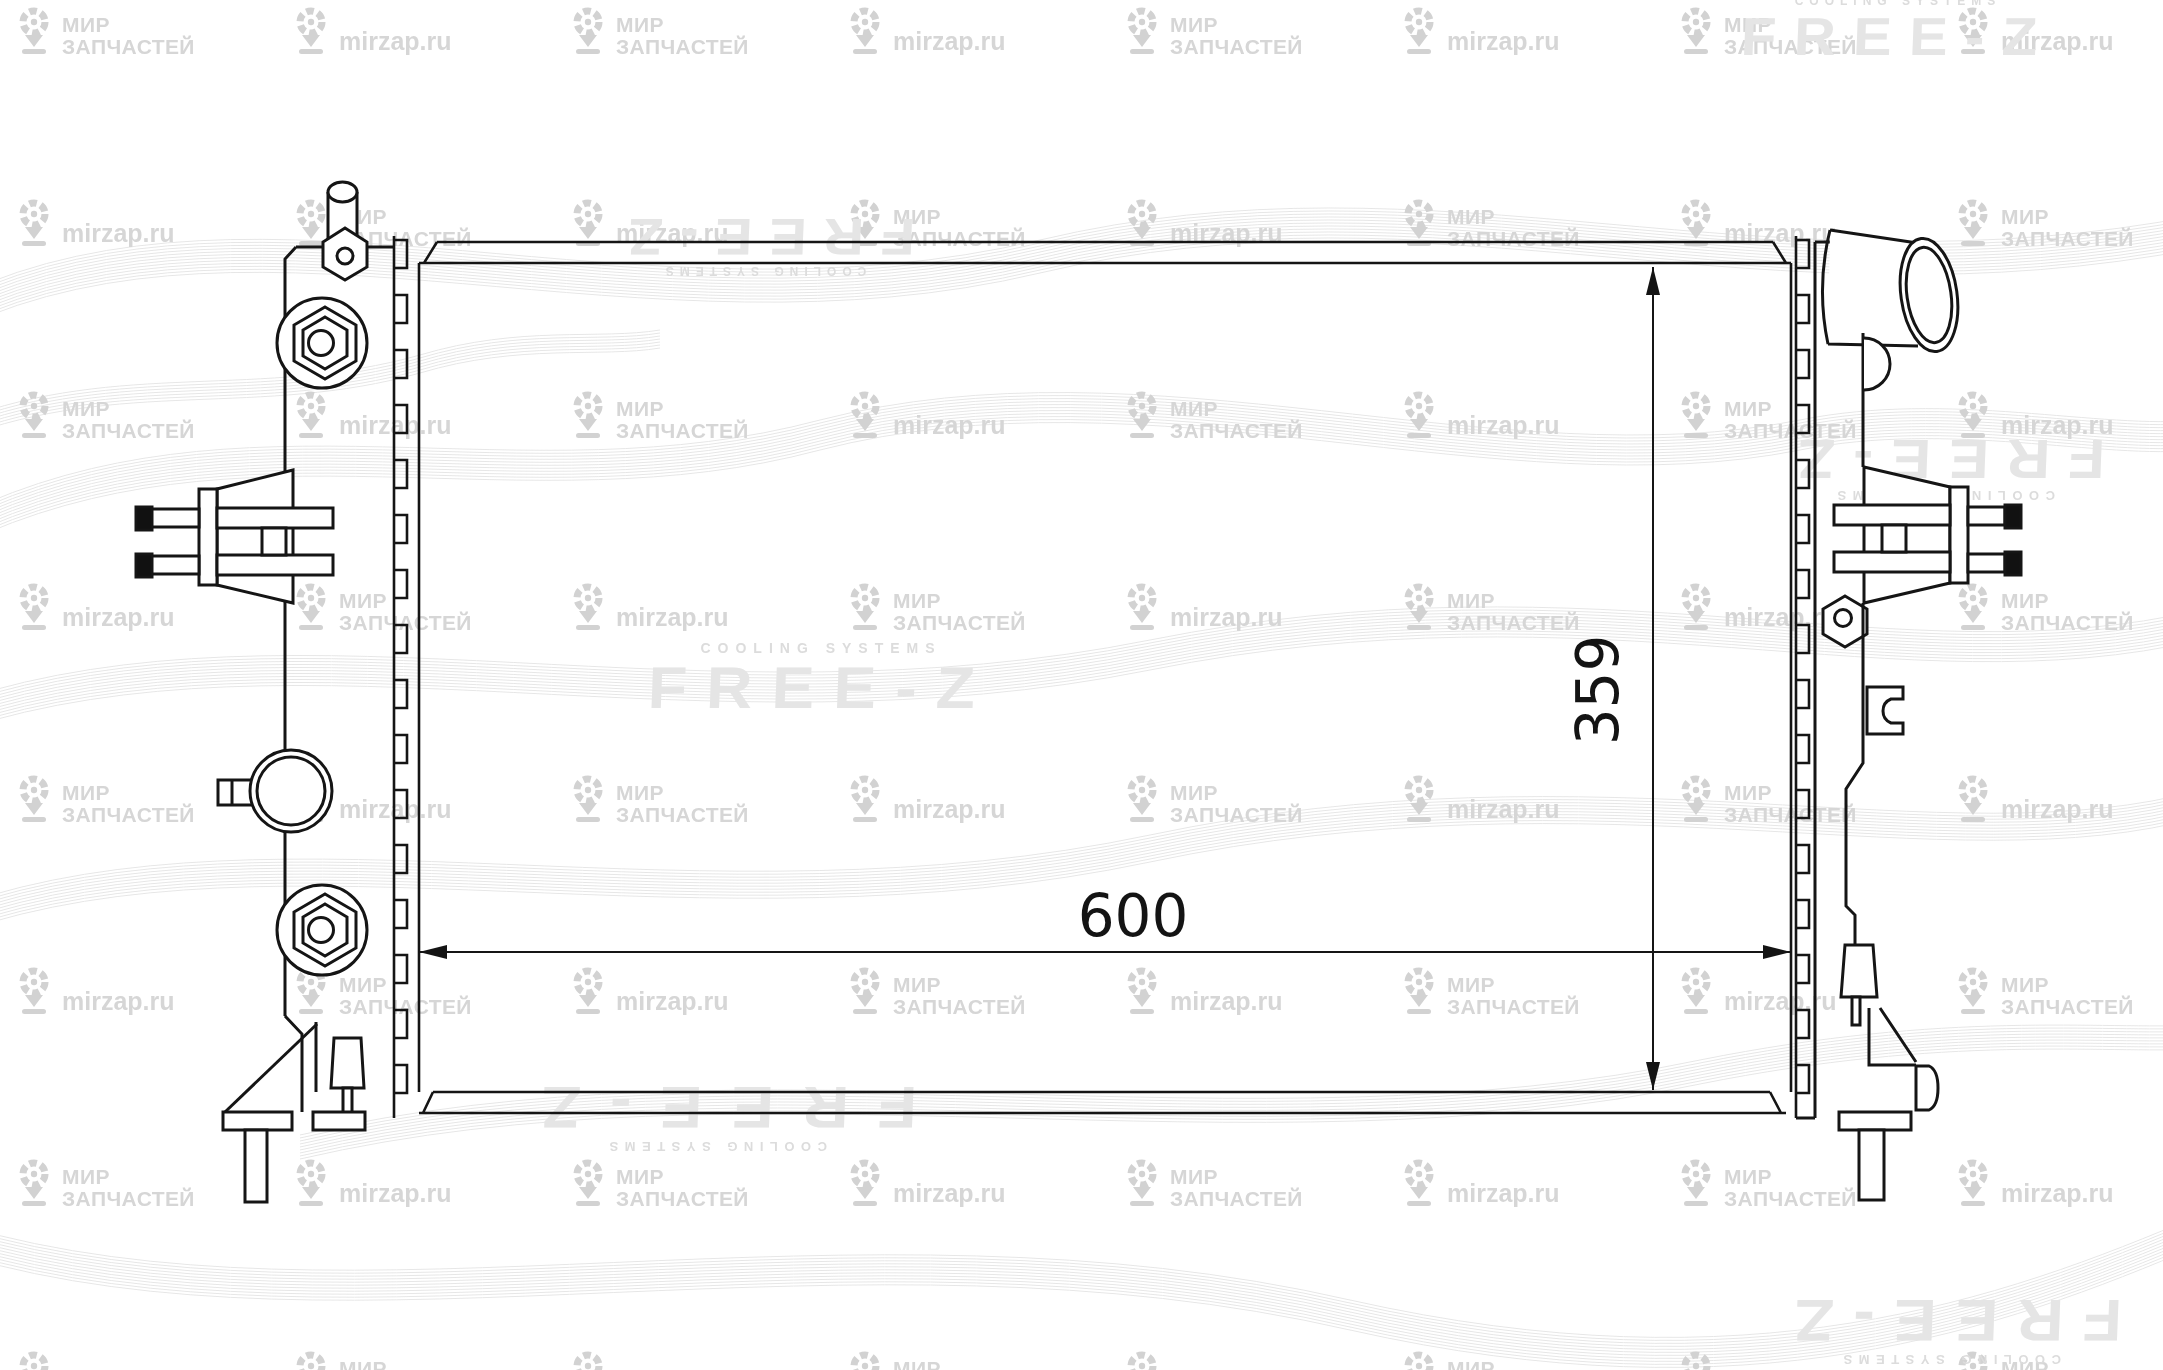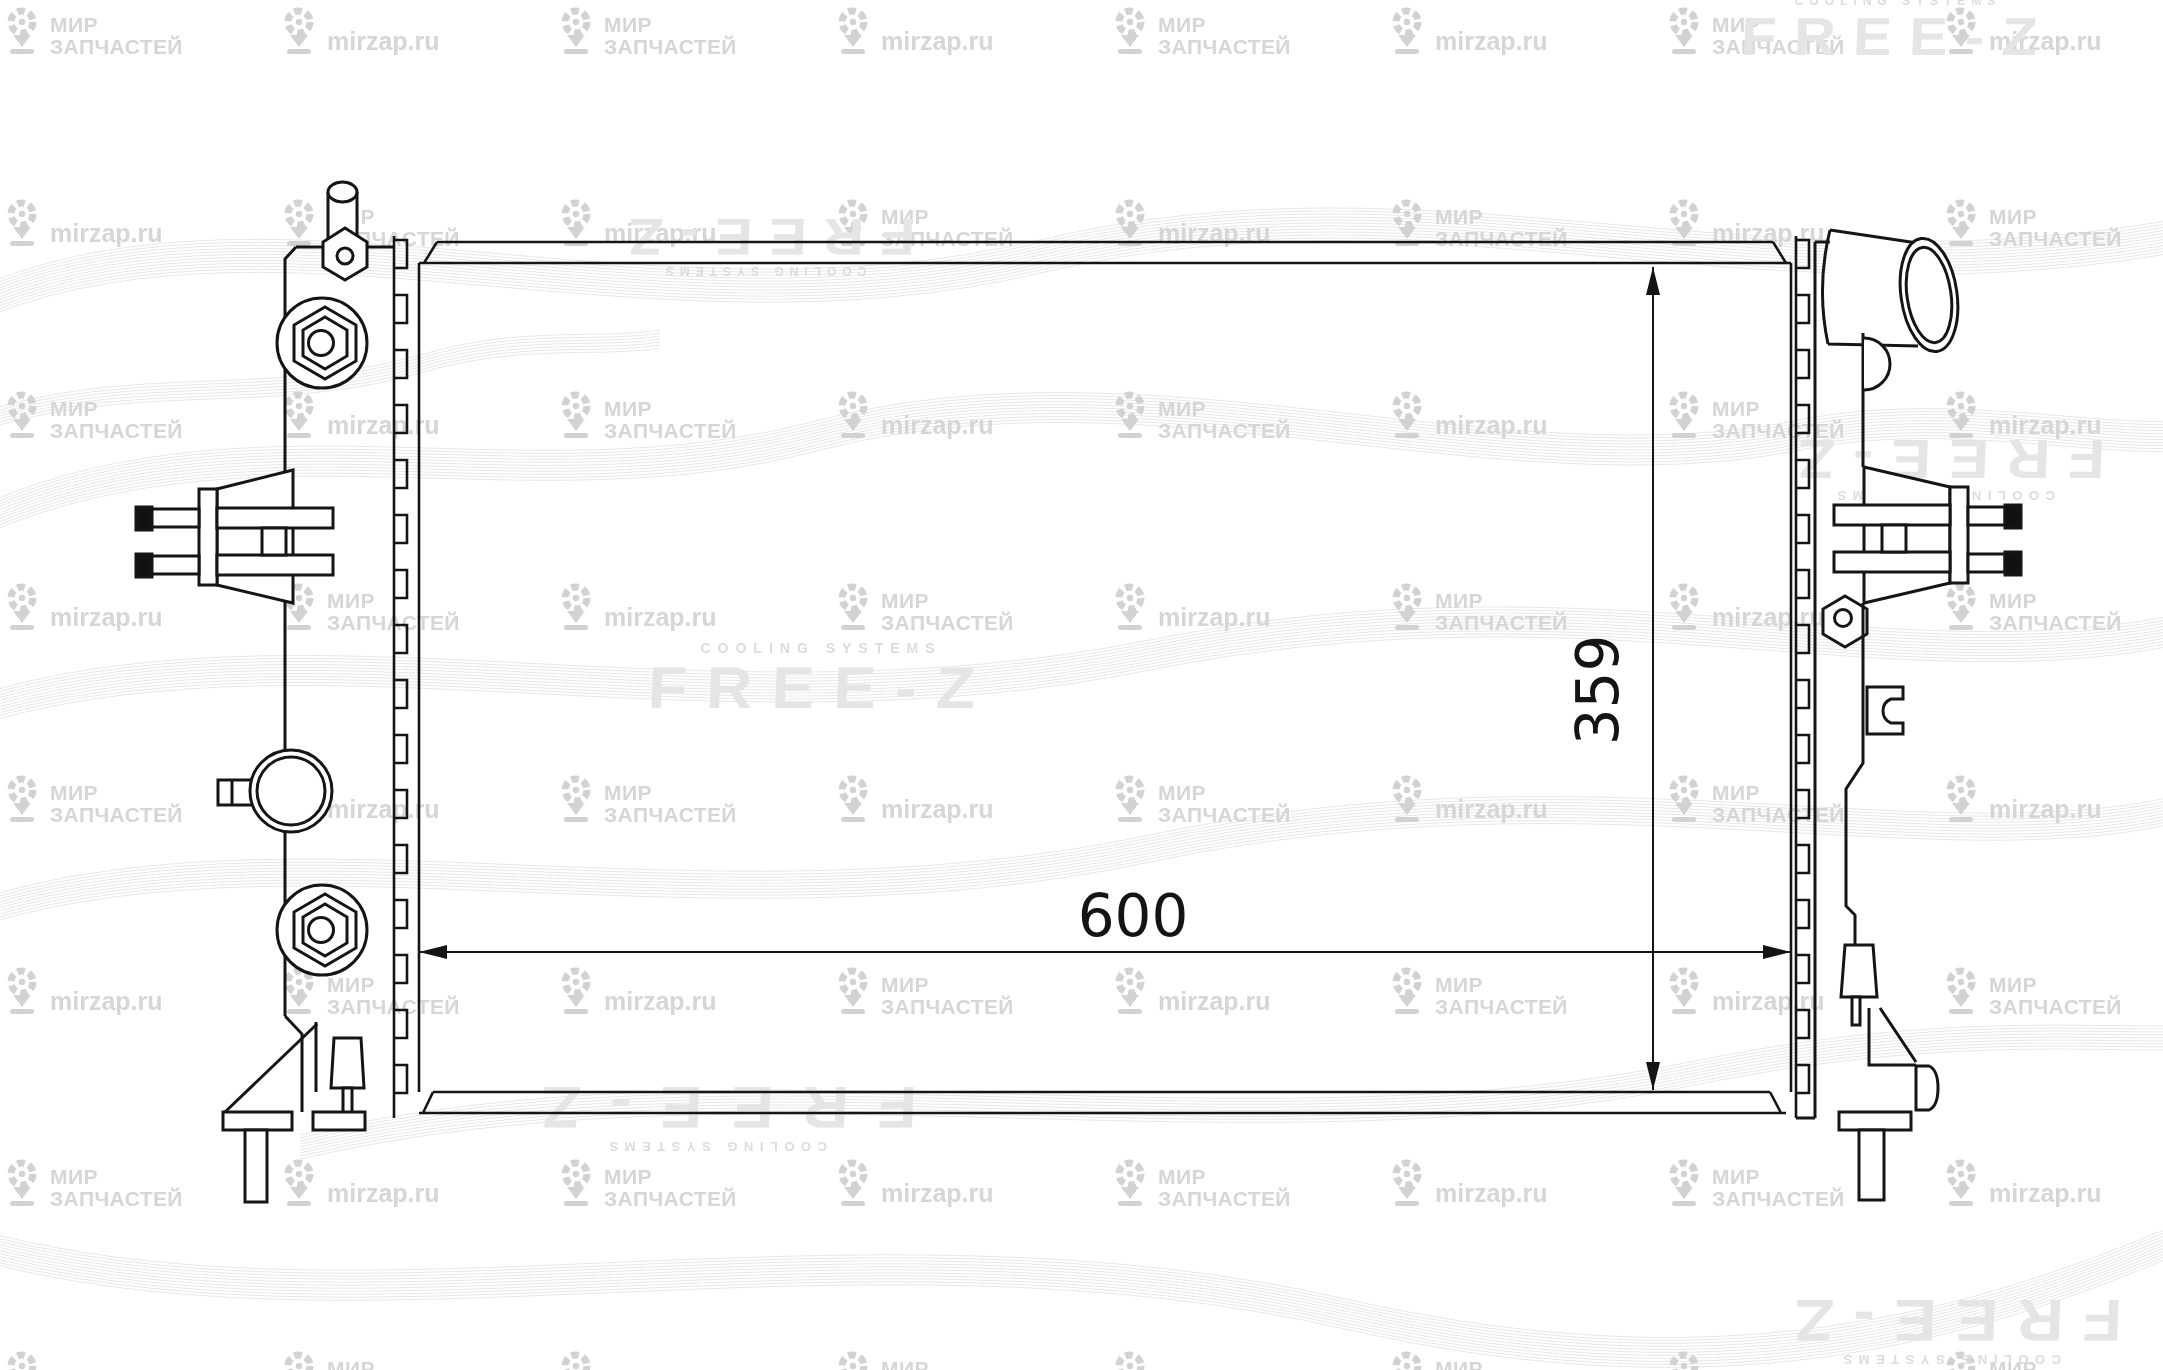--- a/index.html
+++ b/index.html
@@ -1,20 +1,20 @@
 <!DOCTYPE html>
 <html><head>
 <meta charset="utf-8">
 <style>
   html,body{margin:0;padding:0;background:#ffffff;}
   .stage{position:relative;width:2163px;height:1370px;background:#ffffff;overflow:hidden;
          font-family:"Liberation Sans",sans-serif;}
   .layer{position:absolute;left:0;top:0;}
   
-  #watermarks{position:absolute;left:0;top:0;width:2050px;height:1370px;z-index:2;}
+  #watermarks{position:absolute;left:12px;top:0;width:2050px;height:1370px;z-index:2;}
   .wm-cell{position:absolute;display:flex;align-items:flex-start;gap:10px;pointer-events:none;}
   .wm-text{color:#d6d6d6;font-weight:bold;line-height:1.05;}
   .wm-store{font-size:21px;letter-spacing:.02em;padding-top:8px;}
   .wm-site{font-size:25px;padding-top:22px;}
   
   .freez{position:absolute;display:flex;flex-direction:column;align-items:center;z-index:3;pointer-events:none;}
   .freez .tag{font-weight:700;letter-spacing:.5em;color:#dcdcdc;white-space:nowrap;}
   .freez .nm{font-weight:700;letter-spacing:.3em;line-height:1;white-space:nowrap;color:#e5e5e5;
              transform:scaleY(.92) skewX(-2deg);}
   .flip{transform:rotate(180deg);}

